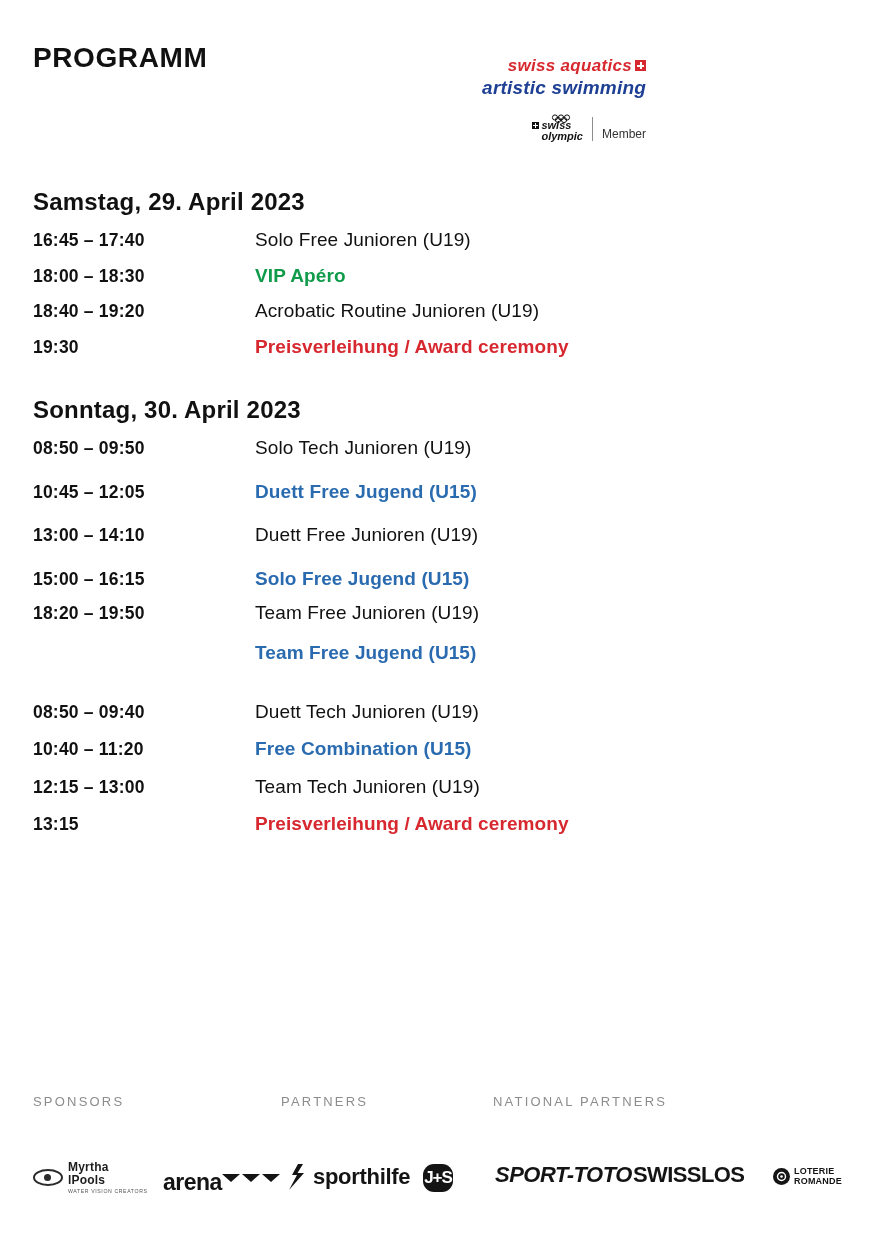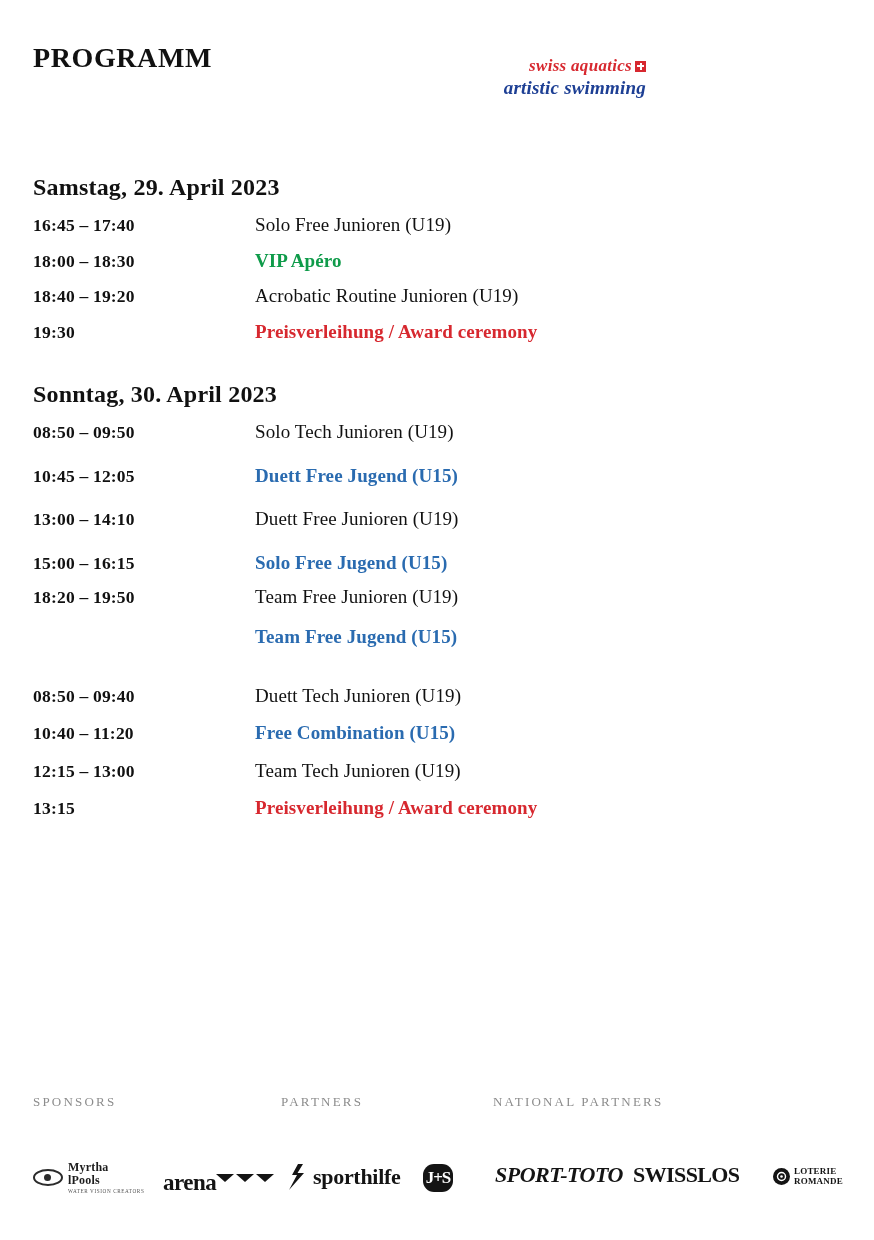--- a/index.html
+++ b/index.html
@@ -14,21 +14,20 @@
     font-family: "Liberation Sans", sans-serif;
     color: #1a1a1a;
     position: relative;
     overflow: hidden;
   }
   .page {
     position: relative;
     width: 704px;
     height: 1240px;
     padding: 0;
-    font-family: Liberation Serif, serif;
   }
 
   
   .header {
     position: absolute;
     top: 44px;
     left: 33px;
     right: 33px;
     height: 110px;
   }
@@ -143,21 +142,21 @@
   .member-label {
     font-size: 12px;
     color: #333333;
     padding-bottom: 1px;
     white-space: nowrap;
   }
 
   
   .schedule {
     position: absolute;
-    top: 174px;
+    top: 188px;
     left: 33px;
     right: 33px;
   }
   .day-block { margin-bottom: 4px; }
   .day-title {
     font-size: 24px;
     font-weight: bold;
     color: #111111;
     letter-spacing: 0.2px;
     margin: 0 0 14px 0;
@@ -339,20 +338,37 @@
 
   <div class="header">
     <h1 class="doc-title">PROGRAMM</h1>
 
     <div class="logo-block">
       <div class="logo-line1">
         <span>swiss aquatics</span><span class="flagbox"></span>
       </div>
       <div class="logo-line2">artistic swimming</div>
 
+      <div class="olympic-row">
+        <div class="swiss-olympic">
+          <span class="so-rings">
+            <svg width="34" height="9" viewBox="0 0 34 9">
+              <circle cx="6" cy="3.5" r="2.6" fill="none" stroke="#111" stroke-width="1"></circle>
+              <circle cx="12" cy="3.5" r="2.6" fill="none" stroke="#111" stroke-width="1"></circle>
+              <circle cx="18" cy="3.5" r="2.6" fill="none" stroke="#111" stroke-width="1"></circle>
+              <circle cx="9" cy="6" r="2.6" fill="none" stroke="#111" stroke-width="1"></circle>
+              <circle cx="15" cy="6" r="2.6" fill="none" stroke="#111" stroke-width="1"></circle>
+            </svg>
+          </span>
+          <div class="so-text1"><span class="sq"></span><span>swiss</span></div>
+          <div class="so-text2">olympic</div>
+        </div>
+        <div class="member-divider"></div>
+        <div class="member-label">Member</div>
+      </div>
     </div>
   </div>
 
   <div class="schedule">
 
     <div class="day-block">
       <h2 class="day-title">Samstag, 29. April 2023</h2>
       <div class="rows">
         <div class="row" style="margin-bottom:16px">
           <div class="time">16:45 – 17:40</div>

